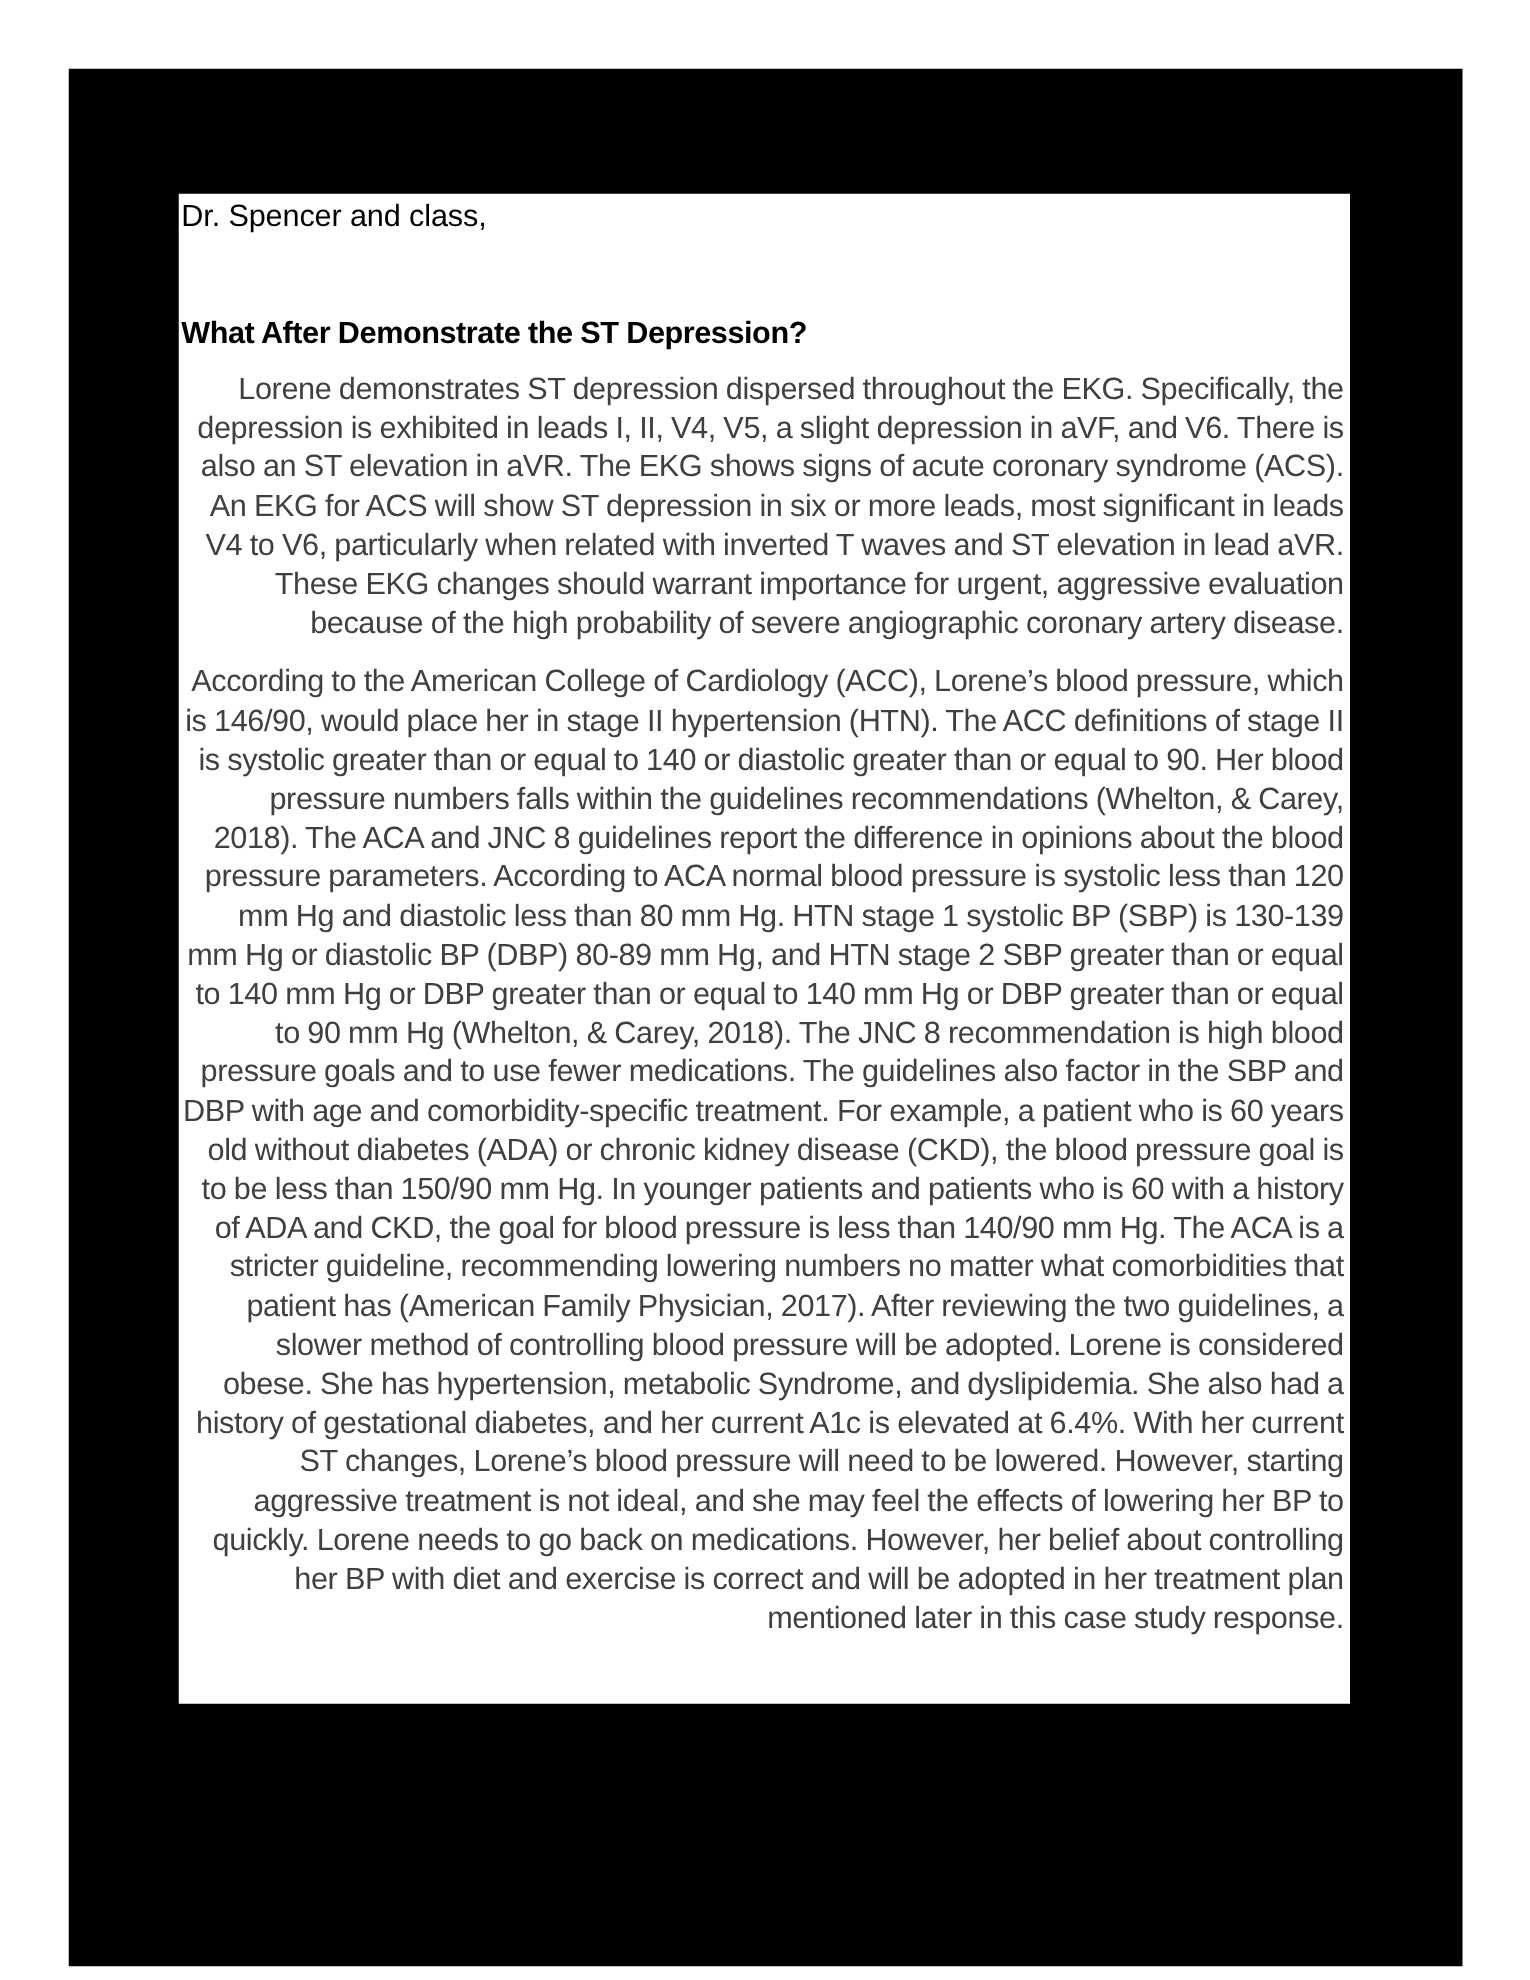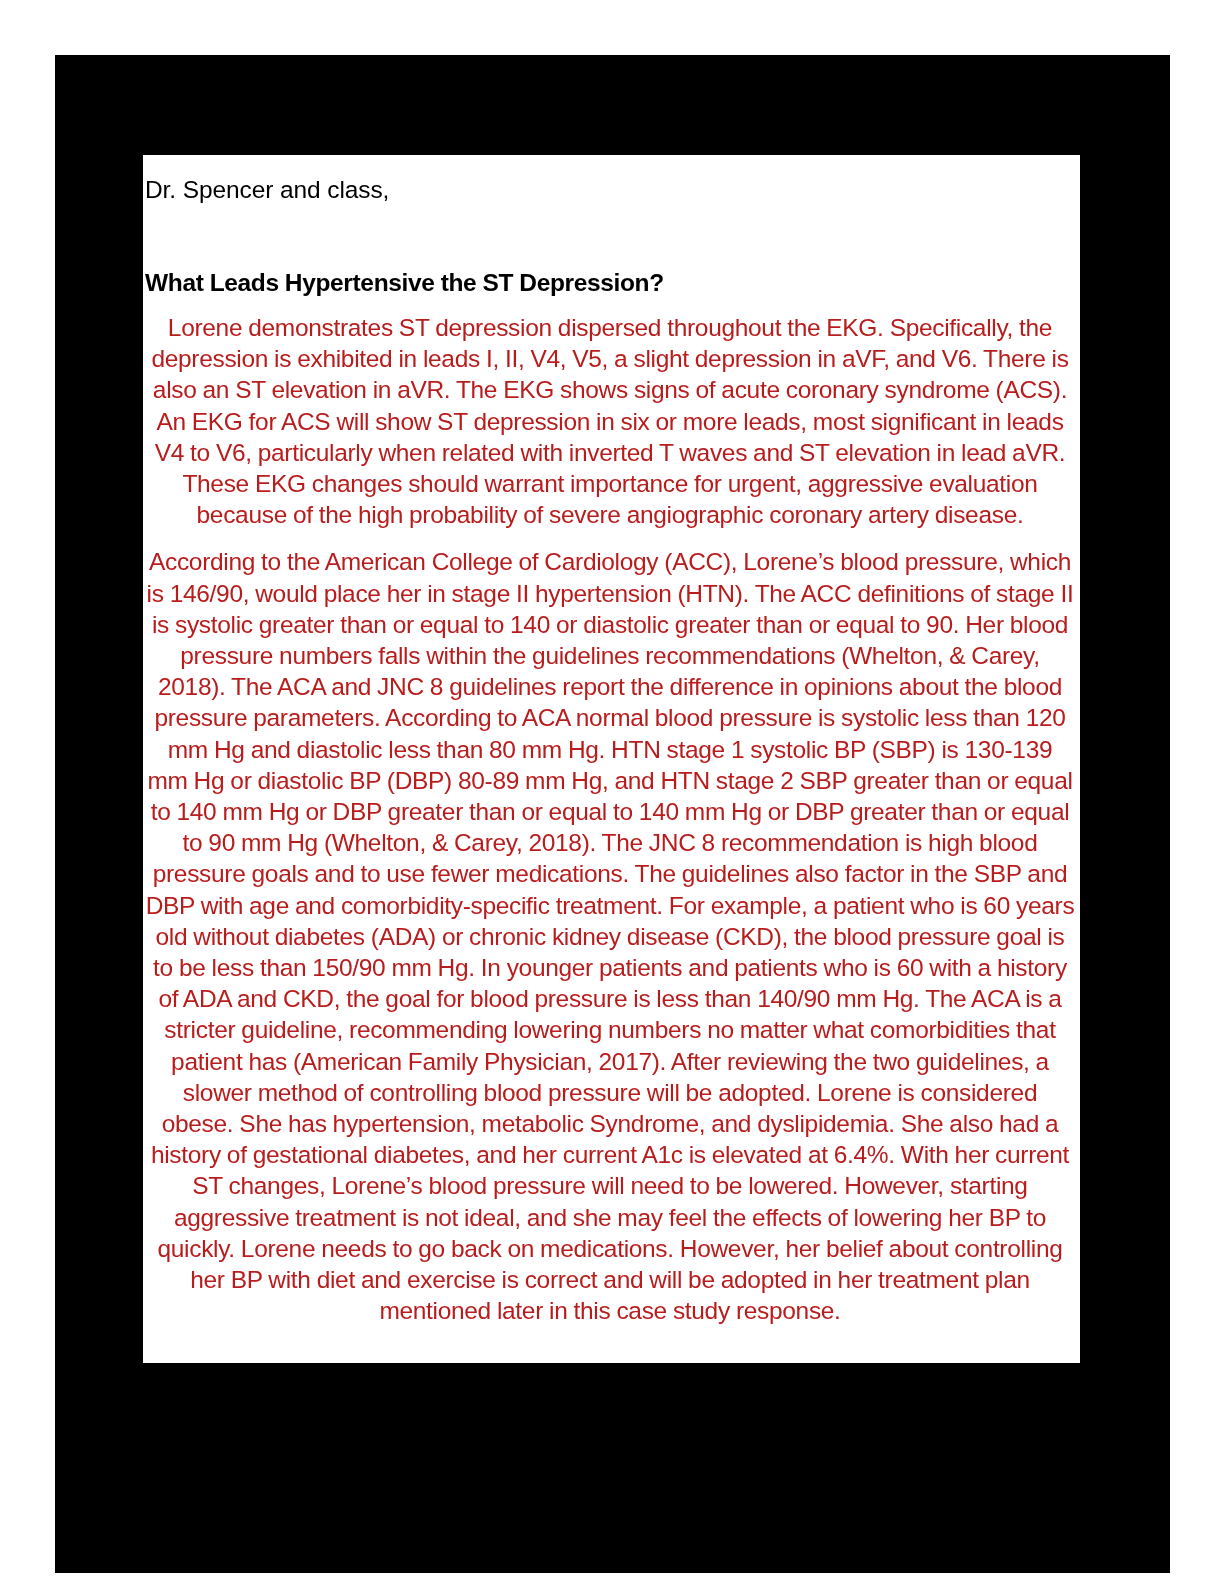--- a/index.html
+++ b/index.html
@@ -40,21 +40,21 @@
     width: 937px;
     height: 1208px;
     background: #ffffff;
     overflow: hidden;
     box-sizing: border-box;
   }
 
   .doc-body {
     position: absolute;
     left: 0px;
-    top: 16px;
+    top: 0px;
     width: 932px;
     padding: 0 0 0 2px;
     box-sizing: border-box;
   }
 
   .salutation {
     font-size: 24.5px;
     line-height: 31px;
     color: #000000;
     margin: 0;
@@ -72,46 +72,46 @@
     font-weight: bold;
     color: #000000;
     margin: 0 0 14px 0;
     letter-spacing: -0.35px;
     word-spacing: -0.3px;
   }
 
   p.body-para {
     font-size: 24.5px;
     line-height: 31.2px;
-    color: #b91c1c;
+    color: #404040;
     margin: 0 0 16px 0;
     letter-spacing: -0.32px;
     word-spacing: -0.45px;
-    text-align: center;
+    text-align: right;
   }
 
   h2.section-heading.tight-top {
     margin-top: 2px;
   }
 </style>
 </head>
 <body>
 
 <div class="page-canvas">
 
   <div class="scan-frame"></div>
 
   <div class="doc-sheet">
     <div class="doc-body">
 
       <p class="salutation">Dr. Spencer and class,</p>
 
       <div class="spacer-line"></div>
 
-      <h2 class="section-heading">What Leads Hypertensive the ST Depression?</h2>
+      <h2 class="section-heading">What After Demonstrate the ST Depression?</h2>
 
       <p class="body-para">Lorene demonstrates ST depression dispersed throughout the EKG. Specifically, the depression is exhibited in leads I, II, V4, V5, a slight depression in aVF, and V6. There is also an ST elevation in aVR. The EKG shows signs of acute coronary syndrome (ACS). An EKG for ACS will show ST depression in six or more leads, most significant in leads V4 to V6, particularly when related with inverted T waves and ST elevation in lead aVR. These EKG changes should warrant importance for urgent, aggressive evaluation because of the high probability of severe angiographic coronary artery disease.</p>
 
 
       <p class="body-para">According to the American College of Cardiology (ACC), Lorene’s blood pressure, which is 146/90, would place her in stage II hypertension (HTN). The ACC definitions of stage II is systolic greater than or equal to 140 or diastolic greater than or equal to 90. Her blood pressure numbers falls within the guidelines recommendations (Whelton, &amp; Carey,  2018). The ACA and JNC 8 guidelines report the difference in opinions about the blood pressure parameters. According to ACA normal blood pressure is systolic less than 120 mm Hg and diastolic less than 80 mm Hg. HTN stage 1 systolic BP (SBP) is 130-139 mm Hg or diastolic BP (DBP) 80-89 mm Hg, and HTN stage 2 SBP greater than or equal to 140 mm Hg or DBP greater than or equal to 140 mm Hg or DBP greater than or equal to 90 mm Hg (Whelton, &amp; Carey,  2018). The JNC 8 recommendation is high blood pressure goals and to use fewer medications. The guidelines also factor in the SBP and DBP with age and comorbidity-specific treatment. For example, a patient who is 60 years old without diabetes (ADA) or chronic kidney disease (CKD), the blood pressure goal is to be less than 150/90 mm Hg. In younger patients and patients who is 60 with a history of ADA and CKD, the goal for blood pressure is less than 140/90 mm Hg. The ACA is a stricter guideline, recommending lowering numbers no matter what comorbidities that patient has (American Family Physician, 2017). After reviewing the two guidelines, a slower method of controlling blood pressure will be adopted. Lorene is considered obese. She has hypertension, metabolic Syndrome, and dyslipidemia. She also had a history of gestational diabetes, and her current A1c is elevated at 6.4%. With her current ST changes, Lorene’s blood pressure will need to be lowered. However, starting aggressive treatment is not ideal, and she may feel the effects of lowering her BP to quickly. Lorene needs to go back on medications. However, her belief about controlling her BP with diet and exercise is correct and will be adopted in her treatment plan mentioned later in this case study response.</p>
 
     </div>
   </div>
 
 </div>

